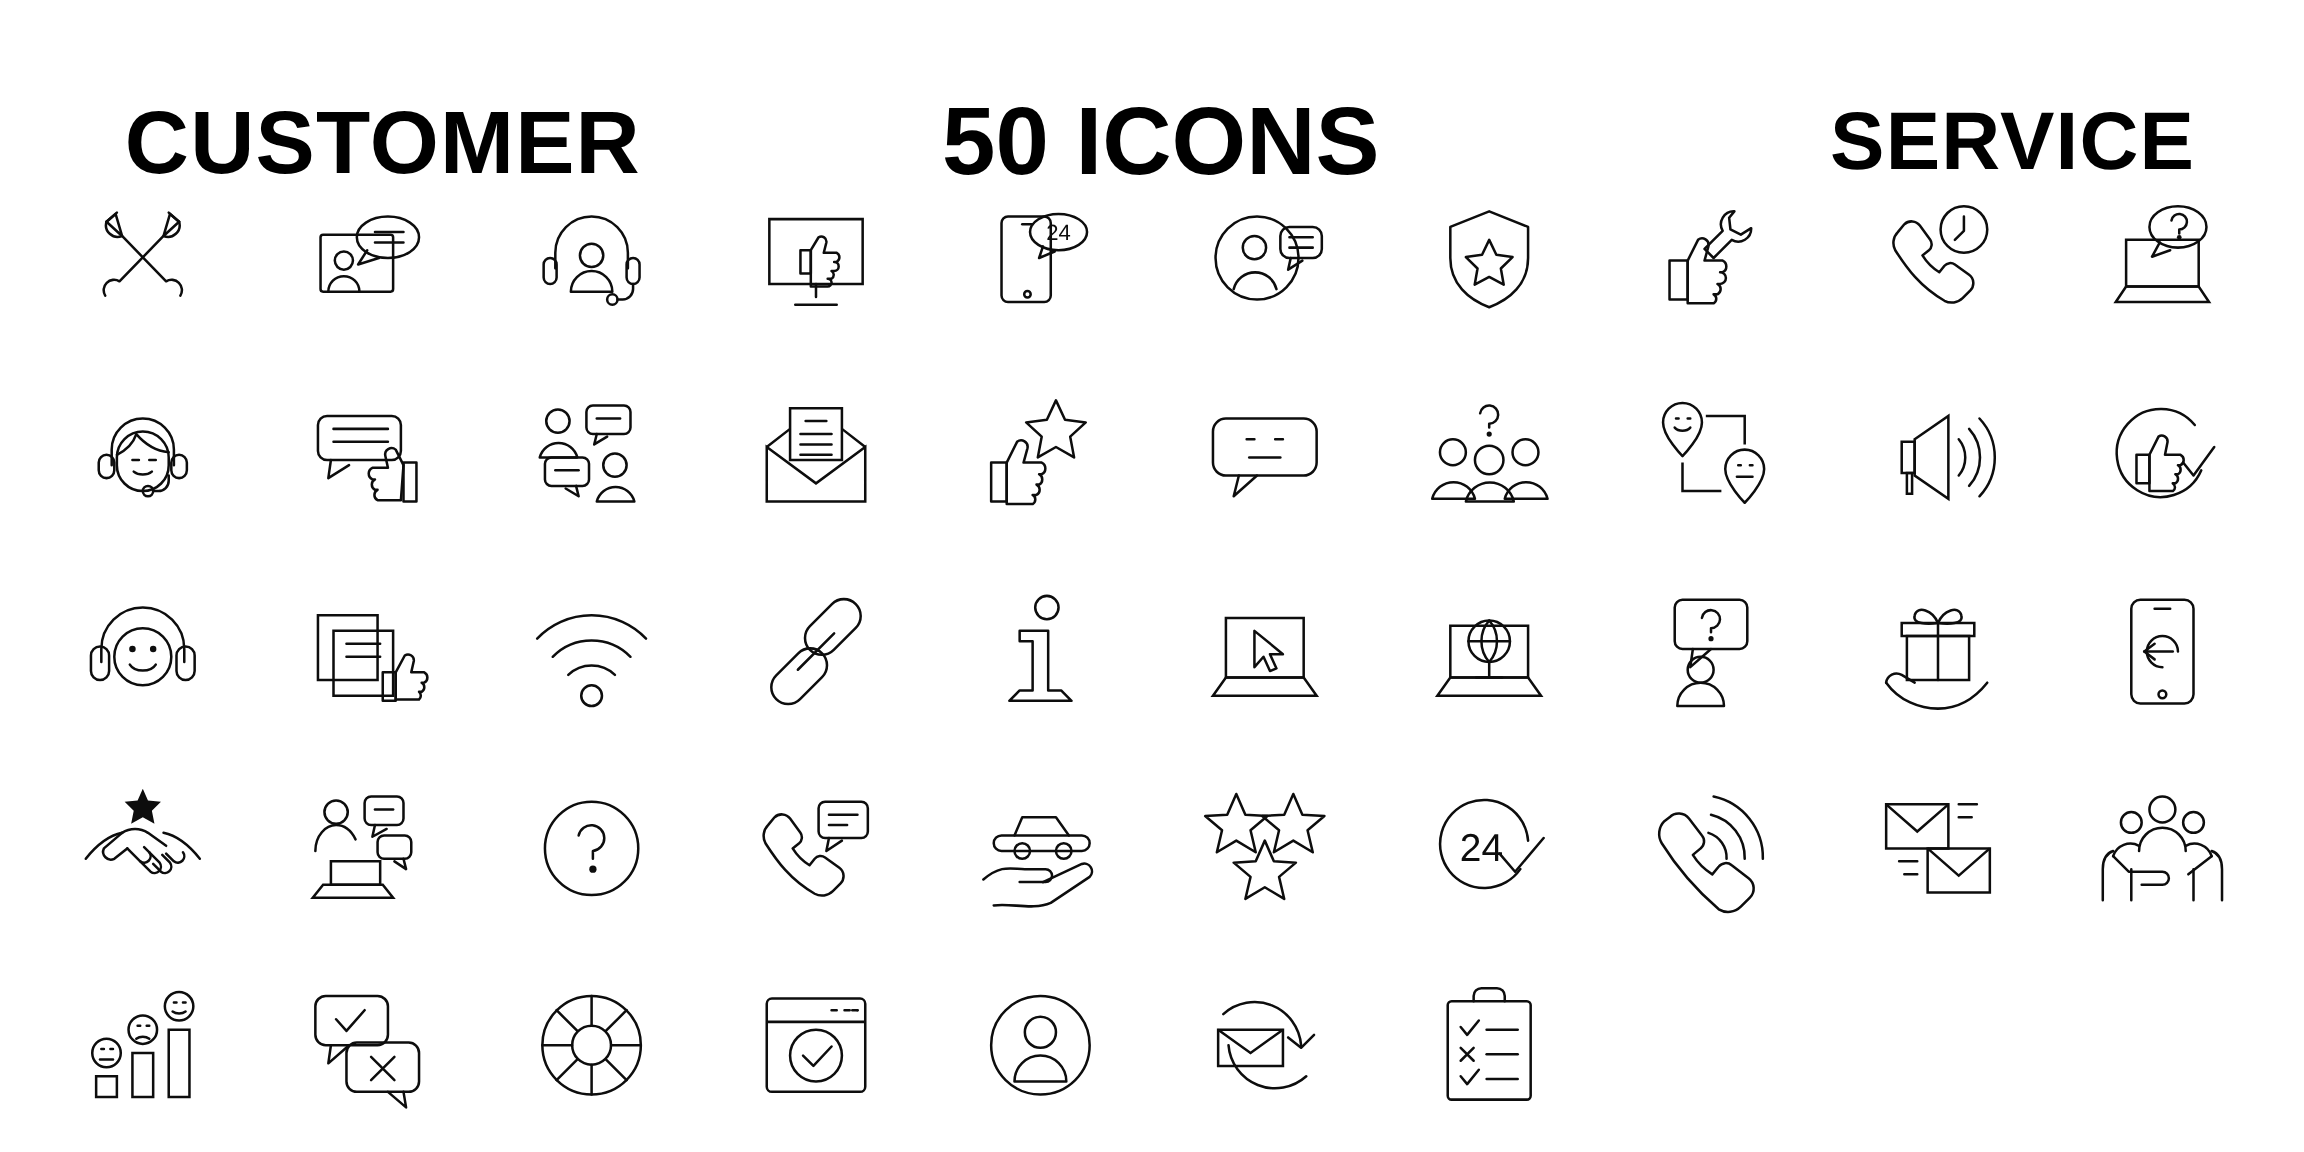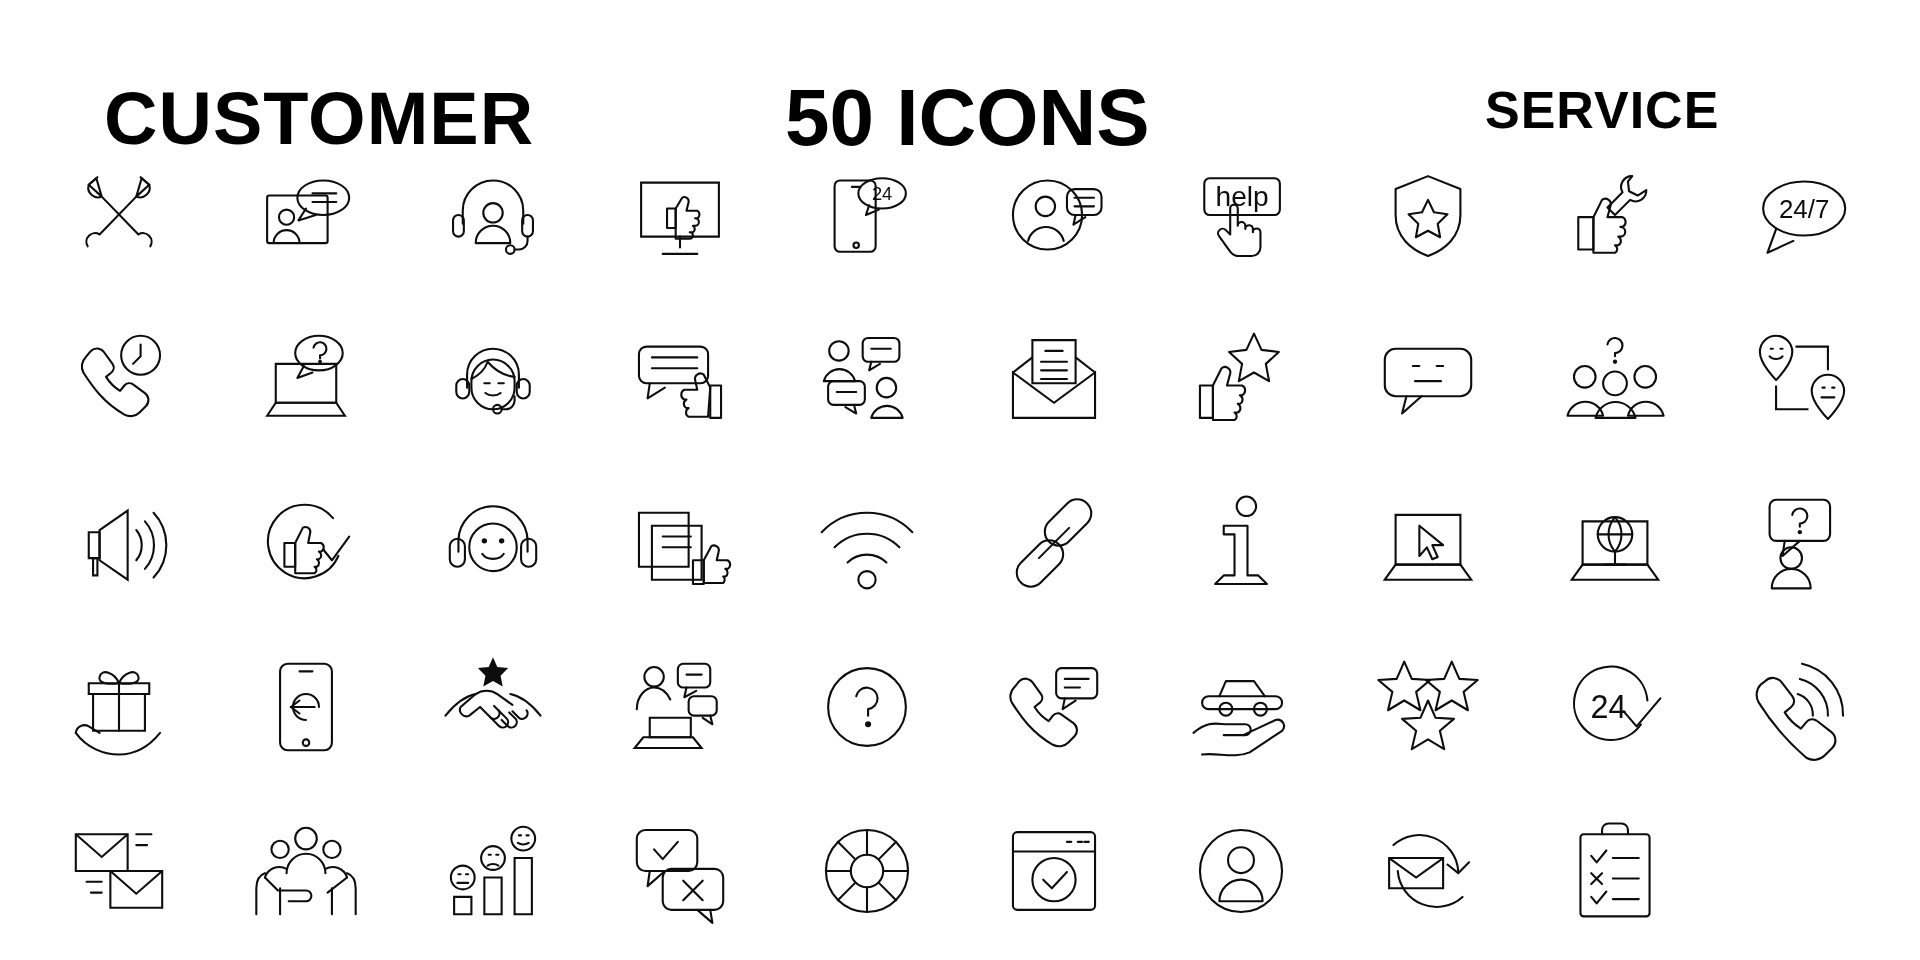--- a/index.html
+++ b/index.html
@@ -41,23 +41,23 @@
   }
   .title-center{
     position:absolute;
     left:785px;
     top:42px;
     font-size:80px;
     letter-spacing:0px;
   }
   .title-right{
     position:absolute;
-    left:1485px;
+    left:1525px;
     top:48px;
-    font-size:52px;
+    font-size:68px;
     letter-spacing:1px;
   }
 
   
   .grid{
     position:absolute;
     top:148px;
     left:40px;
     width:1840px;
     height:790px;
@@ -180,51 +180,37 @@
       <svg viewBox="0 0 100 100">
         <circle class="ln" cx="44" cy="50" r="32"></circle>
         <circle class="ln" cx="42" cy="42" r="9"></circle>
         <path class="ln" d="M26 74 a17 17 0 0 1 33 0"></path>
         <rect class="ln" x="62" y="26" width="32" height="24" rx="7"></rect>
         <path class="ln" d="M70 50 l-2 9 l11 -7"></path>
         <path class="ln" d="M69 34 h18 M69 42 h18"></path>
       </svg>
     </div>
 
-    <div class="cell">
-      <svg viewBox="0 0 100 100">
-        <rect class="ln" x="16" y="16" width="70" height="34" rx="5"></rect>
-        <text class="tx" x="51" y="42" font-size="26" text-anchor="middle">help</text>
-        <path class="ln" d="M40 44 v24 l-4 -4 a4 4 0 0 0 -6 6 l10 14 a10 10 0 0 0 8 4 h12 a8 8 0 0 0 8 -8 v-14 a3.5 3.5 0 0 0 -7 0 v-3 a3.5 3.5 0 0 0 -7 0 v-3 a3.5 3.5 0 0 0 -7 0 v-16 a3.5 3.5 0 0 0 -7 0 z" fill="#fff"></path>
-      </svg>
-    </div>
 
     <div class="cell">
       <svg viewBox="0 0 100 100">
         <path class="ln" d="M50 14 L20 26 v24 c0 20 14 32 30 38 c16 -6 30 -18 30 -38 V26 z"></path>
         <path class="ln" d="M50 36 l5.5 11.5 l12.5 1.8 l-9 8.8 l2.2 12.5 l-11.2 -6 l-11.2 6 l2.2 -12.5 l-9 -8.8 l12.5 -1.8 z"></path>
       </svg>
     </div>
 
 
     <div class="cell">
       <svg viewBox="0 0 100 100">
         <path class="ln" d="M16 52 v30 h14 v-30 z"></path>
         <path class="ln" d="M30 52 l8 -16 a5 5 0 0 1 8 5 l-3 11 h14 a5 5 0 0 1 0 9 h-2 a4.5 4.5 0 0 1 0 9 h-2 a4.5 4.5 0 0 1 0 8 h-3 a4 4 0 0 1 0 7 h-20 z"></path>
         <path class="ln" d="M66 14 a10 10 0 0 0 -9 15 l-14 14 l7 7 l14 -14 a10 10 0 0 0 15 -9 l-8 5 l-8 -4 l-1 -9 z"></path>
       </svg>
     </div>
 
-    <div class="cell">
-      <svg viewBox="0 0 100 100">
-        <ellipse class="ln" cx="52" cy="44" rx="38" ry="25"></ellipse>
-        <path class="ln" d="M26 63 l-8 22 l24 -11"></path>
-        <text class="tx" x="52" y="53" font-size="24" text-anchor="middle">24/7</text>
-      </svg>
-    </div>
 
     <div class="cell">
       <svg viewBox="0 0 100 100">
         <path class="ln" d="M24 24 a8 8 0 0 1 12 1 l8 11 a6 6 0 0 1 -1 8 l-5 4 a40 40 0 0 0 13 13 l4 -5 a6 6 0 0 1 8 -1 l11 8 a8 8 0 0 1 1 12 l-6 6 a12 12 0 0 1 -14 2 C36 72 26 58 17 44 a12 12 0 0 1 2 -14 z"></path>
         <circle class="ln" cx="70" cy="28" r="18"></circle>
         <path class="ln" d="M70 18 v11 l-7 7"></path>
       </svg>
     </div>
 
     <div class="cell">

